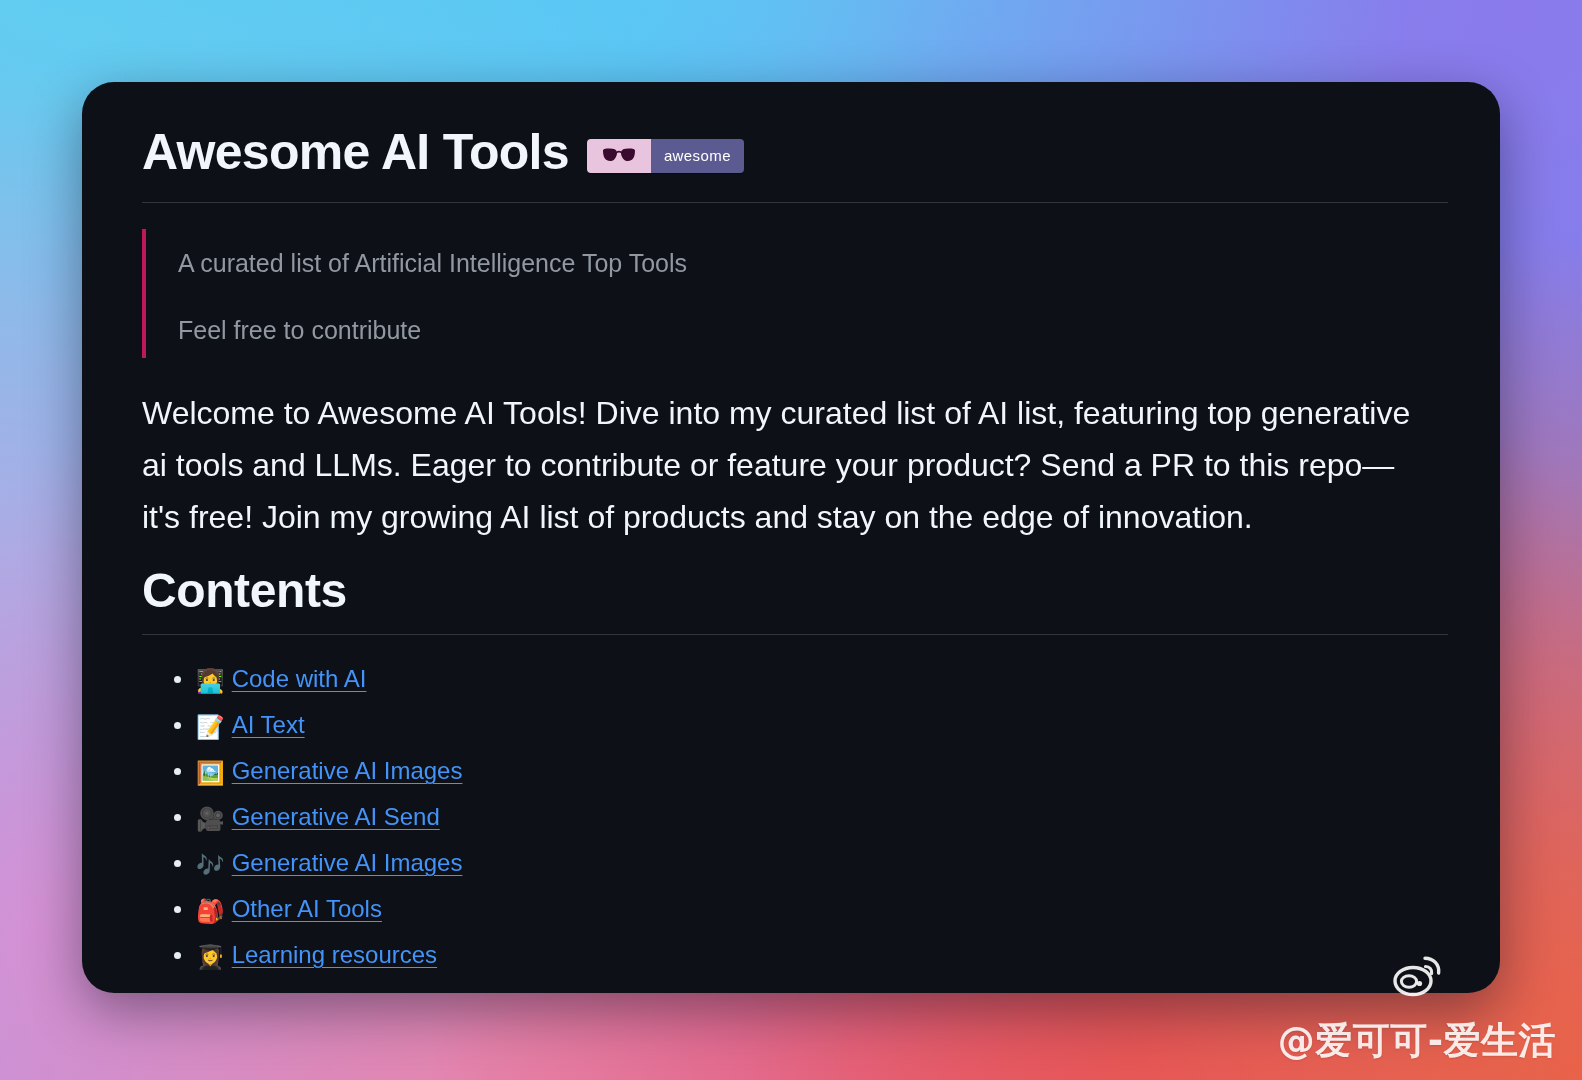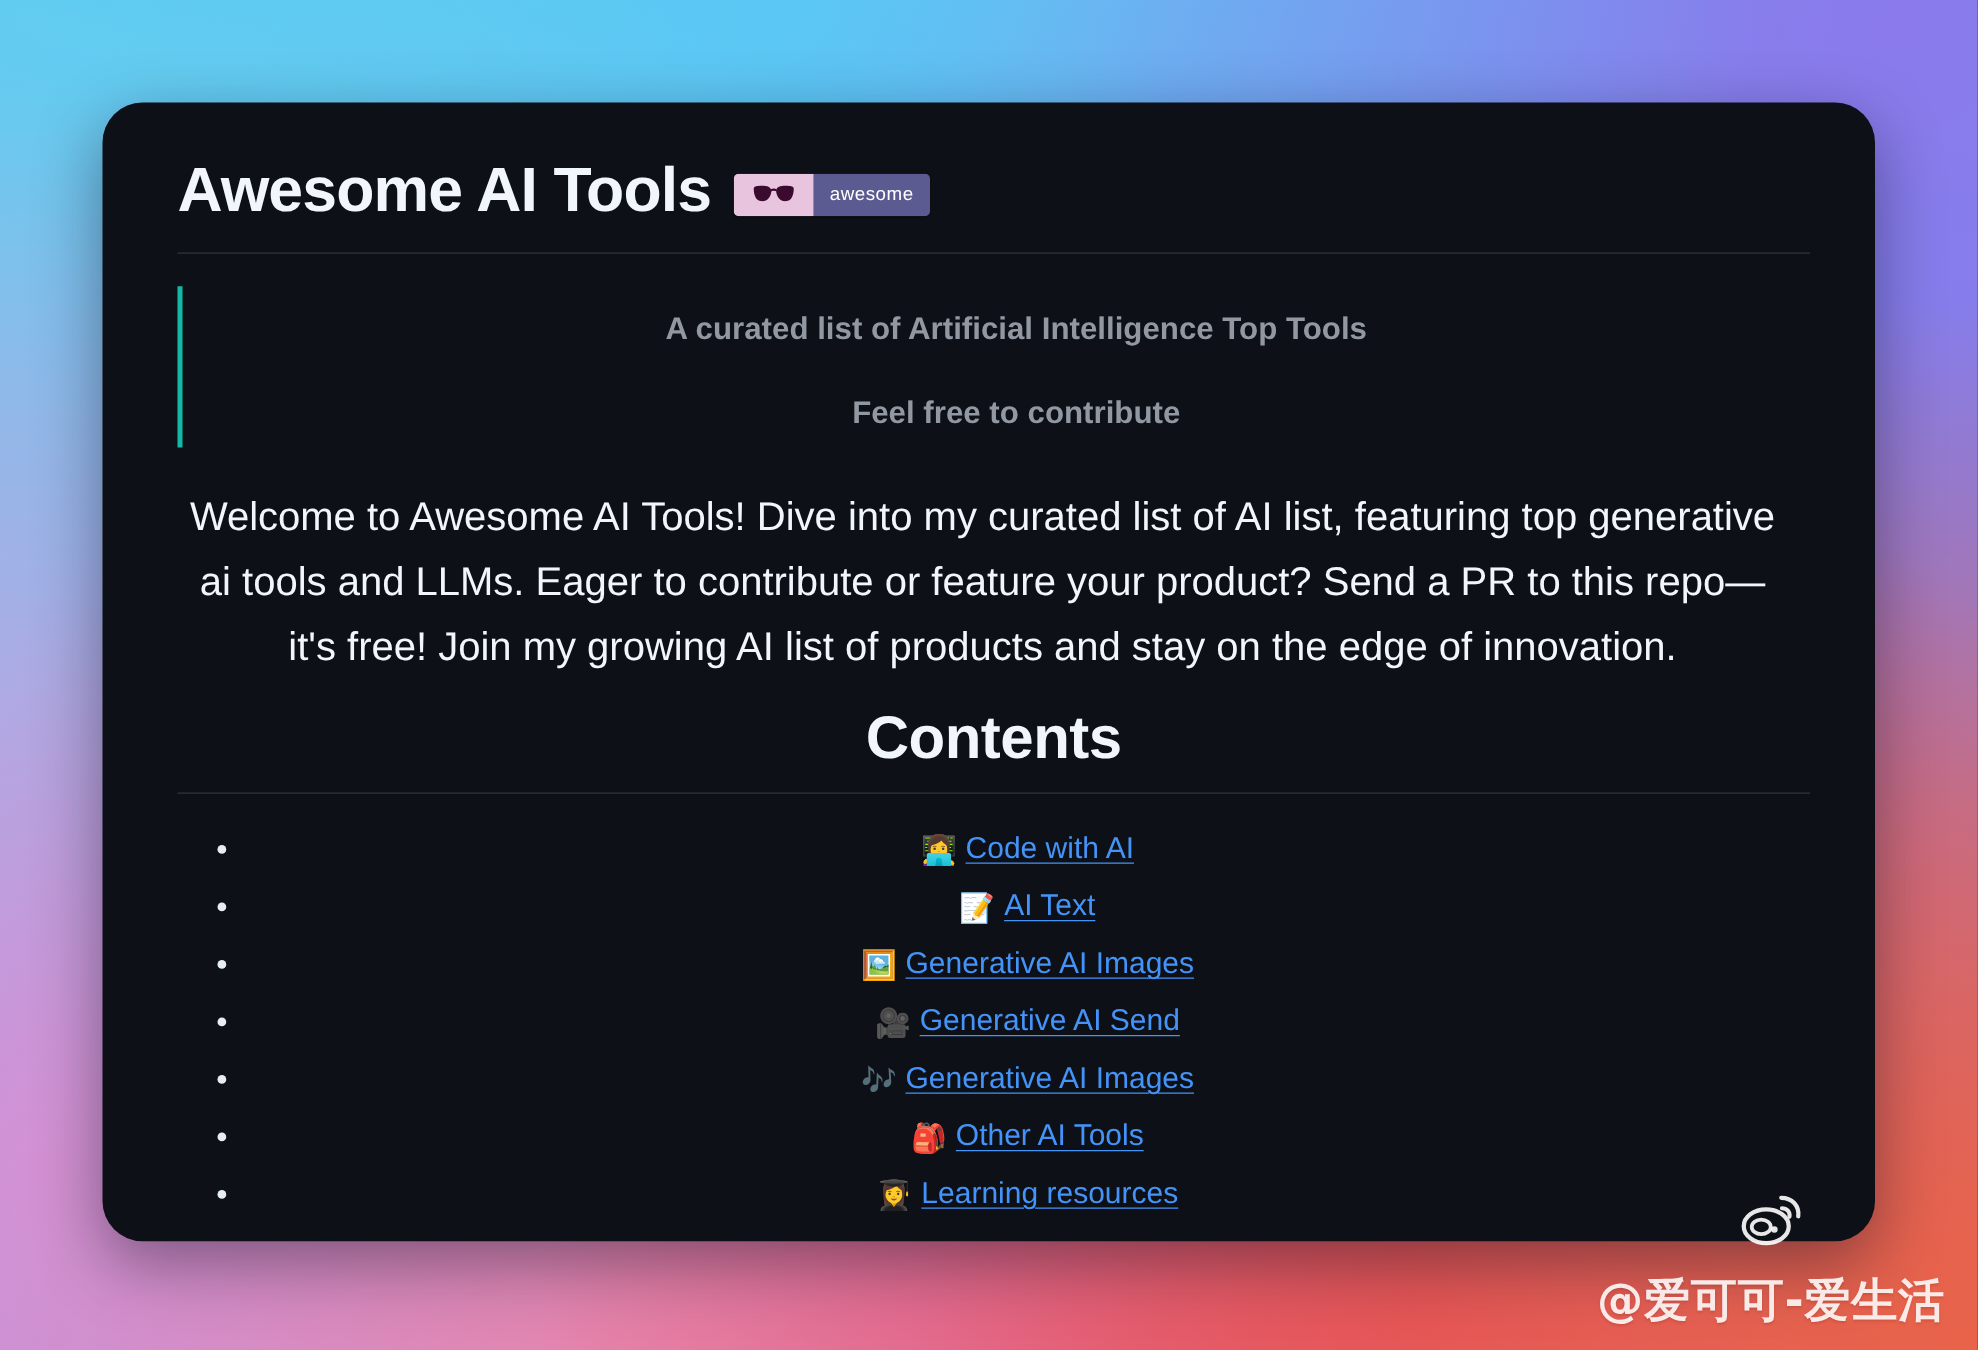--- a/index.html
+++ b/index.html
@@ -41,21 +41,20 @@
     width: 1418px;
     height: 911px;
     background: #0d1117;
     border-radius: 32px;
     box-shadow: 0 18px 54px rgba(10,12,30,0.42);
     overflow: hidden;
   }
 
   .card-inner {
     padding: 42px 52px 0 60px;
-    text-align: center;
   }
 
   
   .title-row {
     display: flex;
     align-items: center;
     gap: 18px;
     padding-bottom: 14px;
   }
 
@@ -96,24 +95,23 @@
 
   .rule {
     height: 1px;
     background: #30363d;
     border: 0;
     margin: 6px 0 0 0;
   }
 
   
   .blockquote {
-    border-left: 4px solid #14b8a6;
+    border-left: 4px solid #be185d;
     padding: 18px 0 10px 32px;
     margin-top: 26px;
-    font-weight: bold;
   }
   .blockquote p {
     color: #9198a1;
     font-size: 25px;
     line-height: 1.35;
   }
   .blockquote p + p { margin-top: 34px; }
 
   
   .intro {

